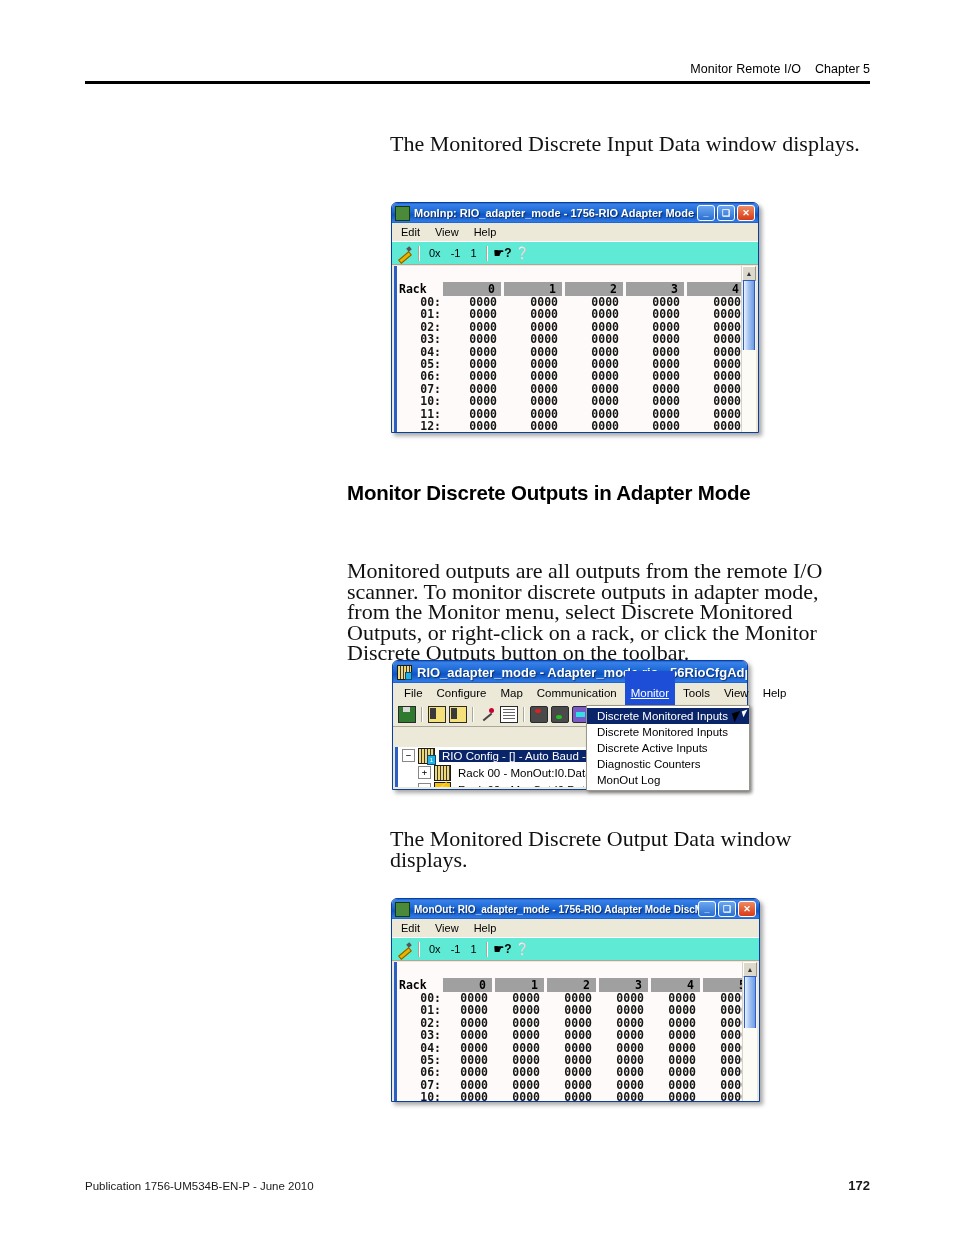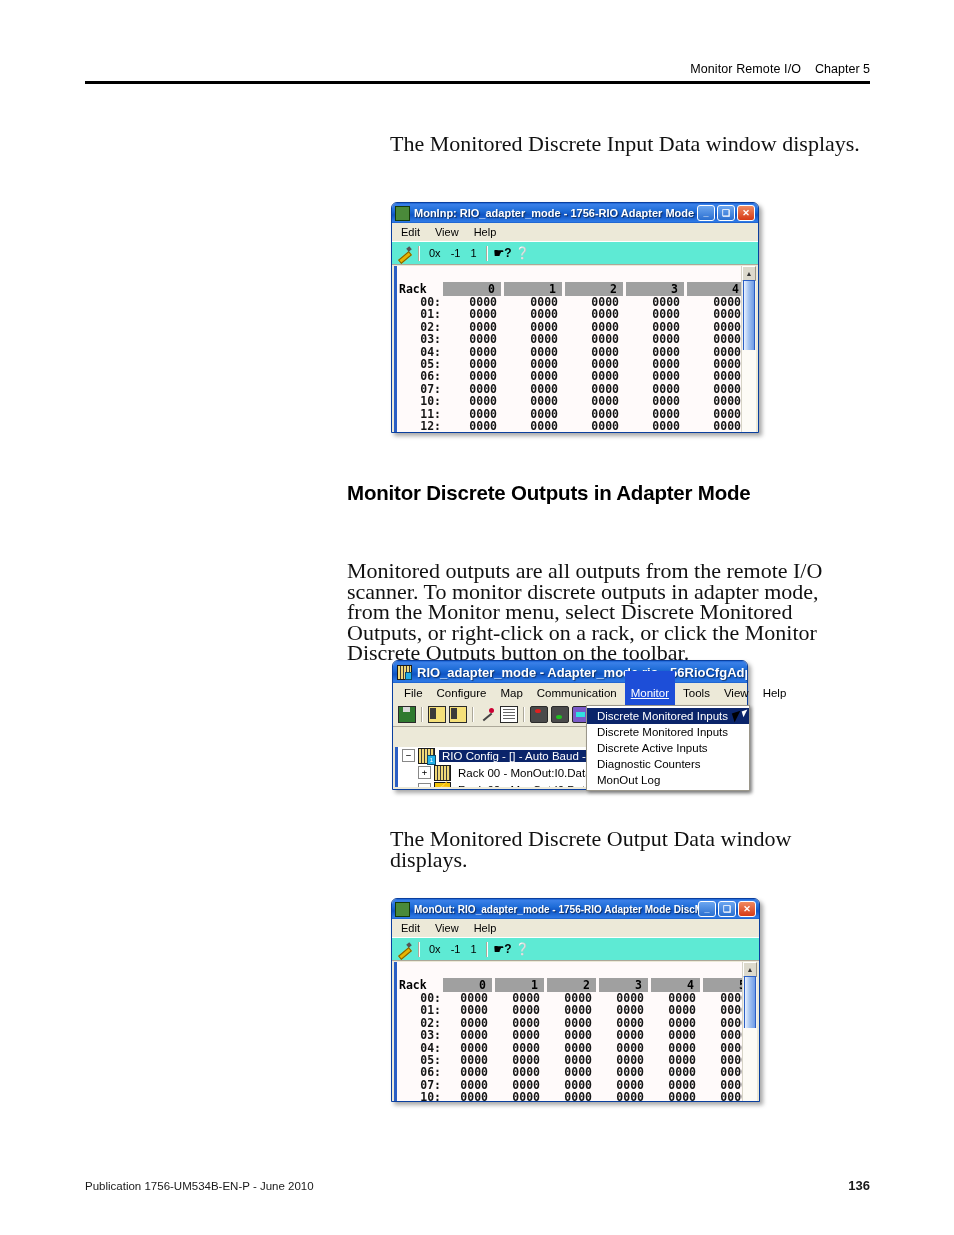--- a/index.html
+++ b/index.html
@@ -667,14 +667,14 @@
     <div class="vscroll">
       <div class="arrow">▲</div>
       <div class="thumb" style="top:14px;height:52px;"></div>
       <div class="track-blue" style="top:66px;bottom:0;background:#fdfbf6;"></div>
     </div>
   </div>
 </div>
 
 <div class="footer">
   <span>Publication 1756-UM534B-EN-P - June 2010</span>
-  <span class="footer-page">136</span>
+  <span class="footer-page">172</span>
 </div>
 
 </body></html>

